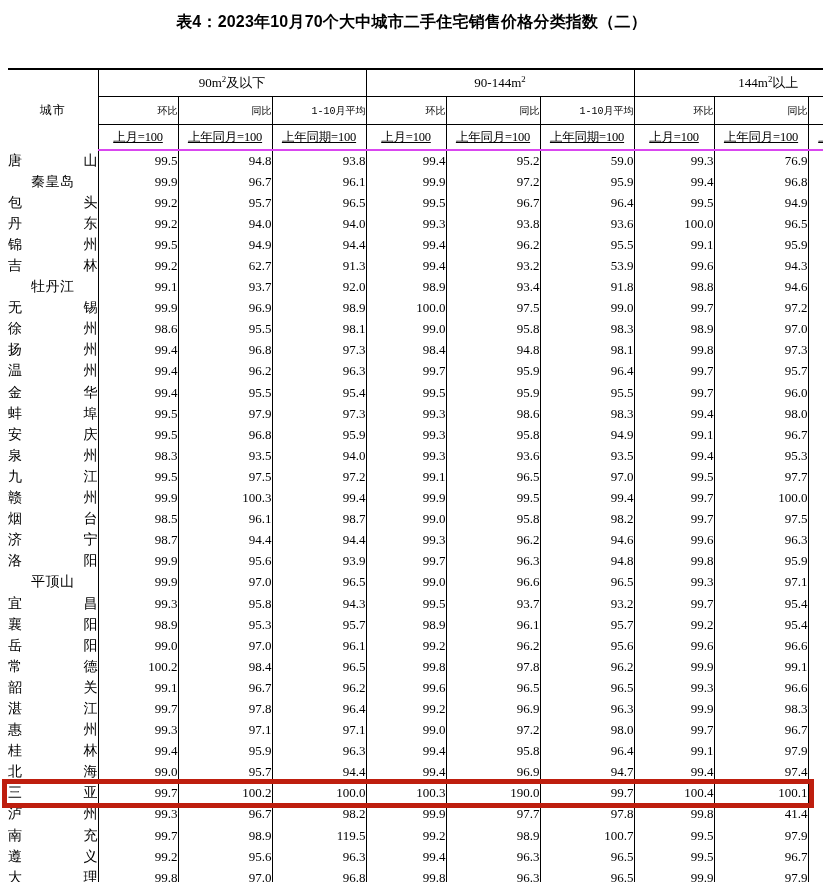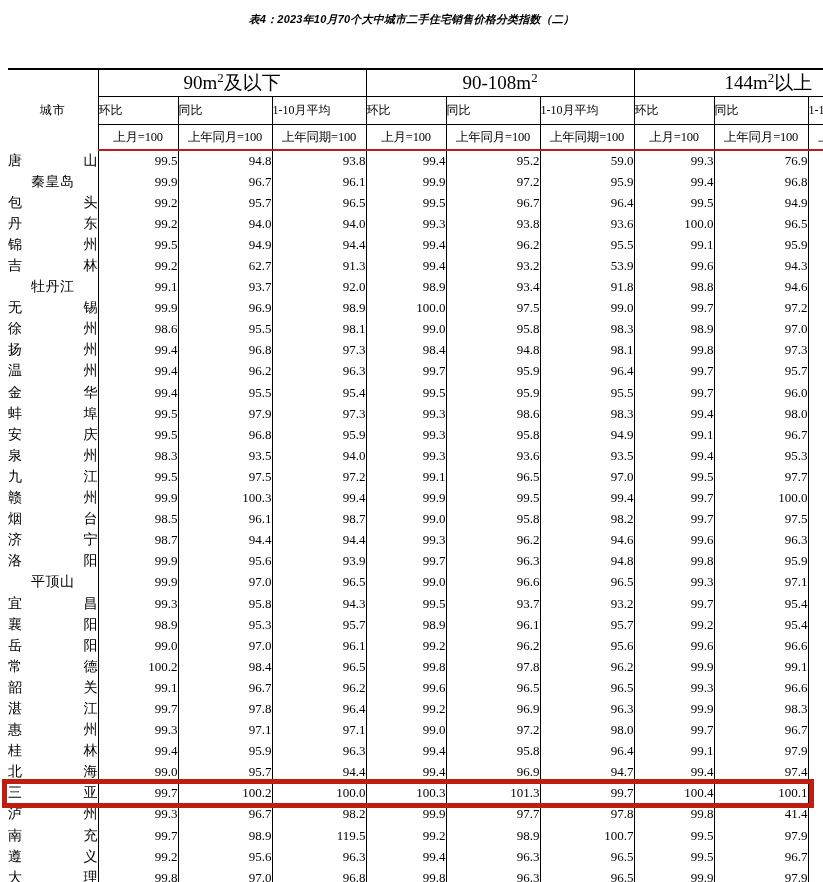--- a/index.html
+++ b/index.html
@@ -13,27 +13,26 @@
     font-family: "Liberation Serif", "DejaVu Serif", serif;
     color: #000000;
     overflow: hidden;
     position: relative;
   }
 
   #page-title {
     text-align: center;
     font-family: "Liberation Sans", "DejaVu Sans", sans-serif;
     font-weight: bold;
-    font-size: 11px;
+    font-size: 16px;
     letter-spacing: 0.2px;
     padding-top: 12px;
     padding-bottom: 0;
     line-height: 1.3;
     white-space: nowrap;
-    font-style: italic;
   }
 
   #table-wrap {
     position: absolute;
     left: 8px;
     top: 68px;
     width: 808px;
   }
 
   table.idx {
@@ -49,48 +48,49 @@
     vertical-align: middle;
     background: #fff;
   }
 
   
   .hdr-top {
     height: 26px;
     text-align: center;
     border-bottom: 1px solid #000;
     border-left: 1px solid #000;
-    font-size: 19px;
+    font-size: 13px;
     white-space: nowrap;
   }
   .hdr-mid {
     height: 27px;
-    text-align: left;
+    text-align: right;
     border-bottom: 1px solid #000;
     border-left: 1px solid #000;
-    font-size: 12px;
+    font-size: 10px;
     white-space: nowrap;
+    font-family: Liberation Mono, monospace;
   }
   .hdr-base {
     height: 24px;
     text-align: center;
     border-left: 1px solid #000;
     font-size: 12.5px;
     white-space: nowrap;
     letter-spacing: -0.2px;
   }
   .hdr-city {
     text-align: center;
     font-size: 12px;
     white-space: nowrap;
     letter-spacing: 1px;
   }
 
   .topline { border-top: 2px solid #000; }
-  .botline { border-bottom: 2px solid #b91c1c; }
+  .botline { border-bottom: 2px solid #d946ef; text-decoration: underline; }
 
   
   tbody tr { height: 21.1px; }
 
   td.city {
     text-align: center;
     font-size: 14px;
     white-space: nowrap;
     padding: 0 8px 0 14px;
   }
@@ -135,21 +135,21 @@
         <col style="width:94px">
         <col style="width:94px">
       <col style="width:80px">
         <col style="width:94px">
         <col style="width:94px">
     </colgroup>
     <thead>
       <tr>
         <td class="hdr-city topline" rowspan="3">城市</td>
         <td class="hdr-top topline" colspan="3"><span>90m</span><sup>2</sup><span>及以下</span></td>
-        <td class="hdr-top topline" colspan="3"><span>90-108m</span><sup>2</sup><span></span></td>
+        <td class="hdr-top topline" colspan="3"><span>90-144m</span><sup>2</sup><span></span></td>
         <td class="hdr-top topline" colspan="3"><span>144m</span><sup>2</sup><span>以上</span></td>
       </tr>
       <tr>
         <td class="hdr-mid">环比</td>
         <td class="hdr-mid">同比</td>
         <td class="hdr-mid">1-10月平均</td>
         <td class="hdr-mid">环比</td>
         <td class="hdr-mid">同比</td>
         <td class="hdr-mid">1-10月平均</td>
         <td class="hdr-mid">环比</td>
@@ -674,21 +674,21 @@
           <td class="city">
             <span class="nm">
               <span>三</span>
               <span>亚</span>
             </span>
           </td>
           <td class="num">99.7</td>
           <td class="num">100.2</td>
           <td class="num">100.0</td>
           <td class="num">100.3</td>
-          <td class="num">101.3</td>
+          <td class="num">190.0</td>
           <td class="num">99.7</td>
           <td class="num">100.4</td>
           <td class="num">100.1</td>
           <td class="num">99.4</td>
         </tr>
         <tr>
           <td class="city">
             <span class="nm">
               <span>泸</span>
               <span>州</span>

